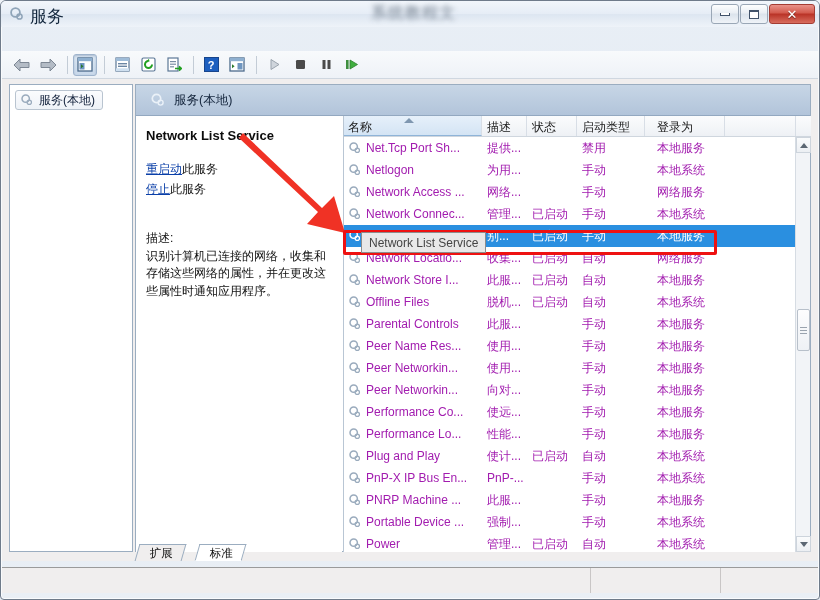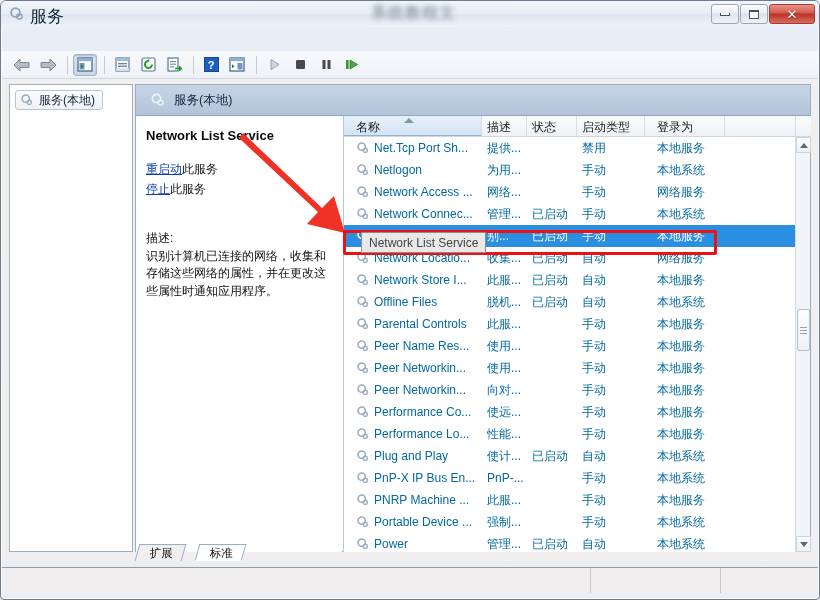--- a/index.html
+++ b/index.html
@@ -166,25 +166,25 @@
     width: 0; height: 0;
     border-left: 5px solid transparent; border-right: 5px solid transparent;
     border-bottom: 5px solid #7f97b0;
   }
   .rows {
     position: absolute; left: 0; top: 21px; width: 452px; height: 415px;
     overflow: hidden;
   }
   .row {
     display: flex; height: 22px; align-items: center;
-    font-size: 12px; color: #0369a1; white-space: nowrap;
+    font-size: 12px; color: #a21caf; white-space: nowrap;
   }
   .row.selected { background: #2a8fe0; color: #ffffff; }
   .cell { overflow: hidden; padding-left: 5px; }
-  .c-name { width: 138px; display: flex; align-items: center; gap: 4px; padding-left: 12px; }
+  .c-name { width: 138px; display: flex; align-items: center; gap: 4px; padding-left: 4px; }
   .c-desc { width: 45px; }
   .c-status { width: 50px; }
   .c-startup { width: 68px; }
   .c-logon { width: 80px; padding-left: 12px; }
 
   
   .gear { width: 14px; height: 14px; flex: 0 0 14px; }
 
   
   .vscroll {

